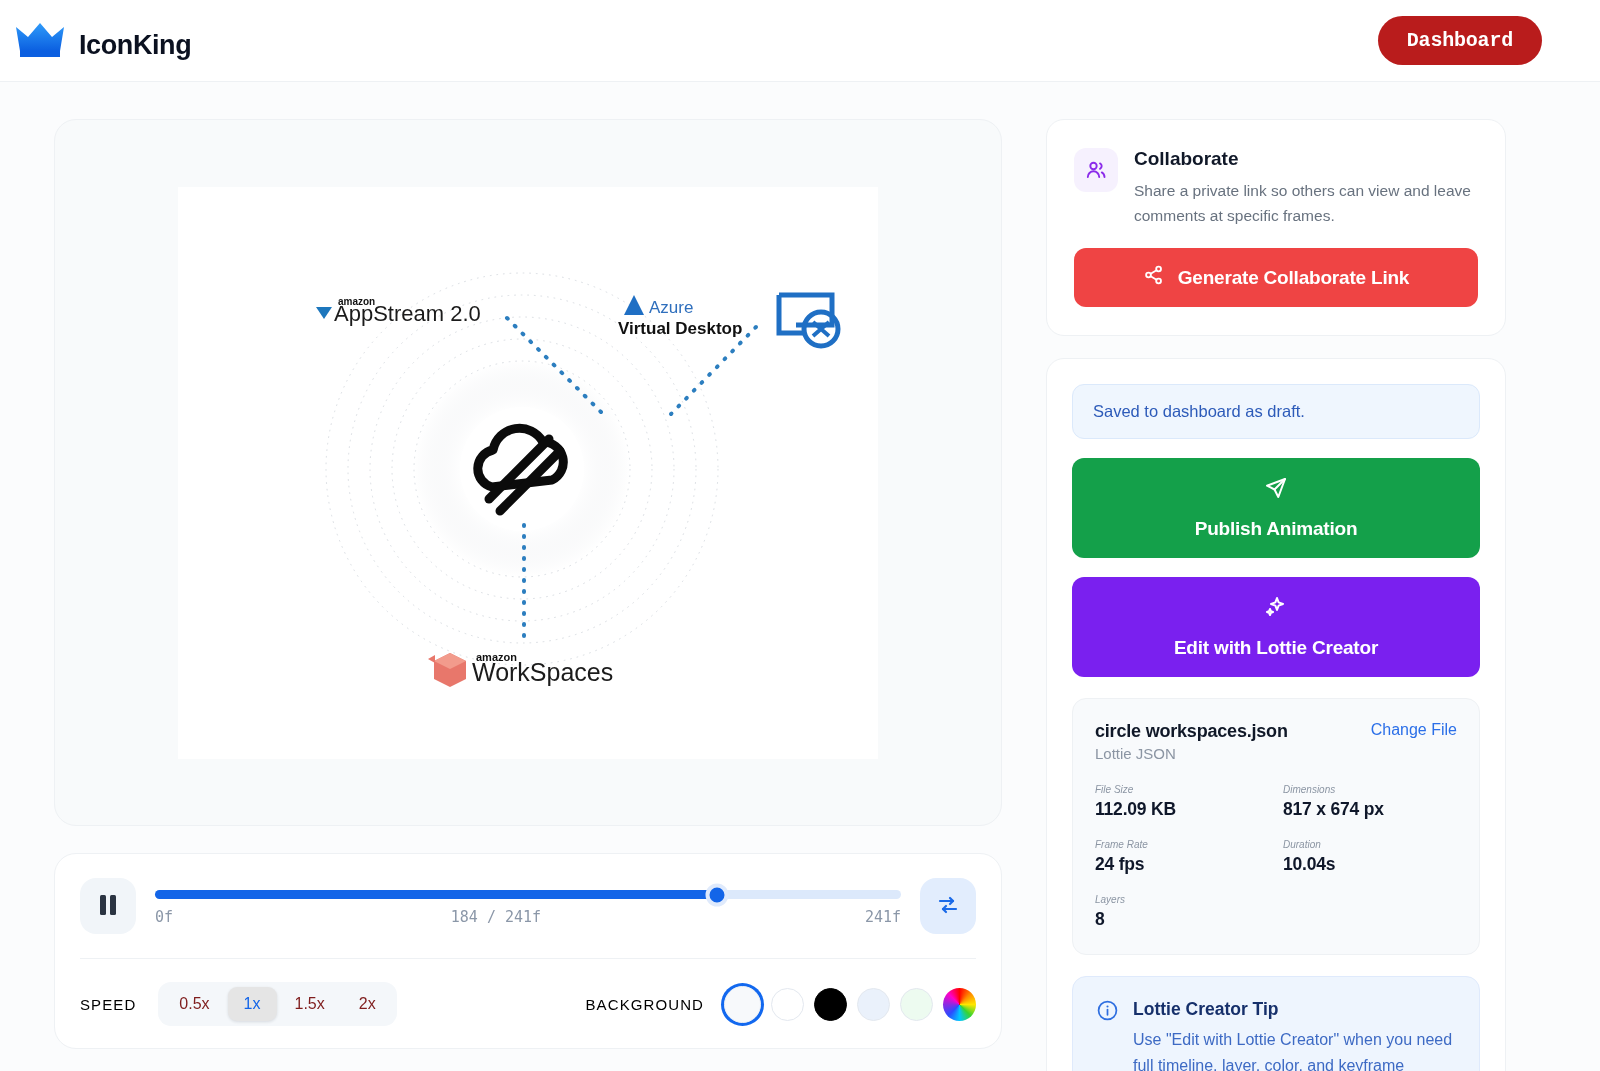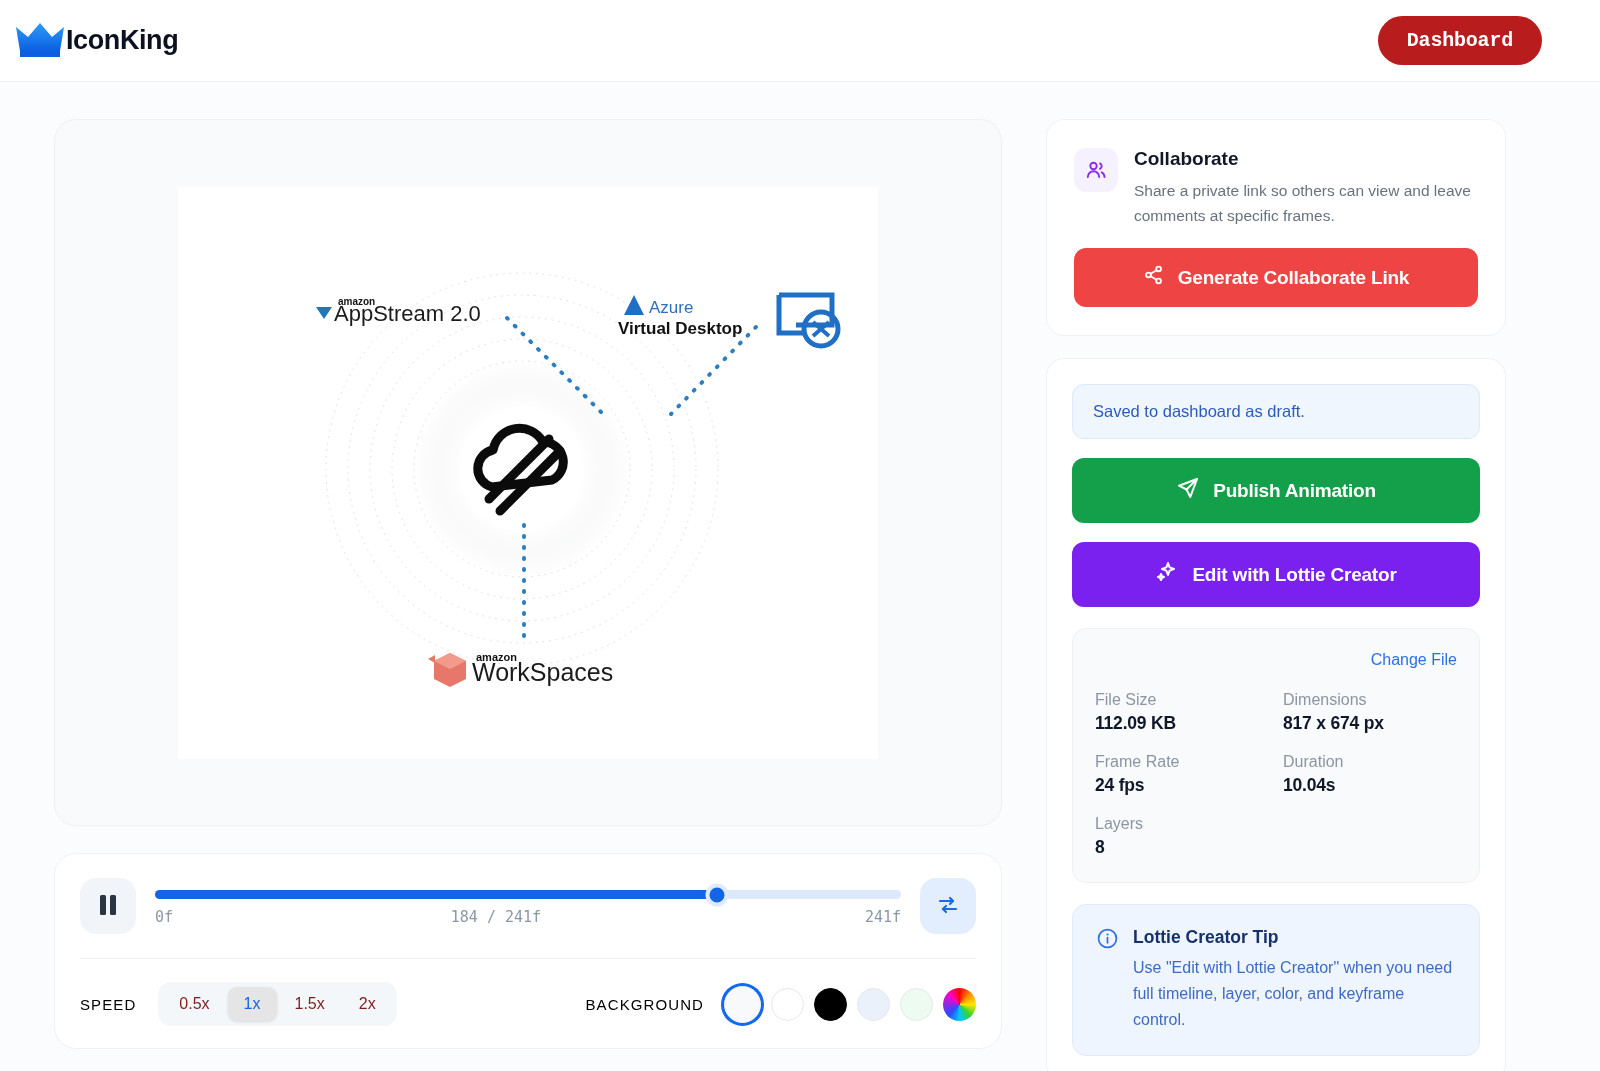--- a/index.html
+++ b/index.html
@@ -16,21 +16,21 @@
   
   .topbar {
     height: 82px;
     background: #ffffff;
     border-bottom: 1px solid #eef1f4;
     display: flex;
     align-items: center;
     padding: 0 58px 0 14px;
     position: relative;
   }
-  .brand { display: flex; align-items: center; }
+  .brand { display: flex; align-items: flex-end; gap: 13px; }
   .crown-icon { width: 52px; height: 40px; display: block; }
   .brand-name {
     font-size: 27px;
     font-weight: bold;
     color: #0b1120;
     letter-spacing: -0.4px;
   }
   .spacer { flex: 1; }
   .dashboard-btn {
     background: #b91c1c;
@@ -233,21 +233,21 @@
 
   .notice {
     background: #eff6fe;
     border: 1px solid #dbe9fb;
     border-radius: 12px;
     padding: 17px 20px;
     font-size: 16.5px;
     color: #2d5bb9;
   }
   .actions-card { padding: 25px 25px; }
-  .actions-card .btn-wide { margin-top: 19px; padding: 18px 10px; }
+  .actions-card .btn-wide { margin-top: 19px; padding: 18px 10px; flex-direction: column; }
 
   .file-card {
     margin-top: 21px;
     background: #f8fafc;
     border: 1px solid #eef1f4;
     border-radius: 14px;
     padding: 22px 22px 24px 22px;
   }
   .file-top { display: flex; align-items: flex-start; }
   .file-name {
@@ -264,21 +264,21 @@
     cursor: pointer;
     white-space: nowrap;
   }
   .meta-grid {
     margin-top: 22px;
     display: grid;
     grid-template-columns: 1fr 1fr;
     row-gap: 19px;
     column-gap: 14px;
   }
-  .meta-k { font-size: 16px; color: #8b95a3; margin-bottom: 4px; }
+  .meta-k { font-size: 10px; color: #8b95a3; margin-bottom: 4px; font-style: italic; }
   .meta-v { font-size: 17.5px; color: #0f172a; font-weight: bold; letter-spacing: -0.2px; }
 
   .tip {
     background: #eef5fe;
     border: 1px solid #dfeafc;
     border-radius: 14px;
     padding: 22px 23px;
     display: flex;
     gap: 14px;
   }
@@ -497,20 +497,24 @@
           <svg width="24" height="24" viewBox="0 0 24 24" fill="none" stroke="#fff" stroke-width="2" stroke-linecap="round" stroke-linejoin="round">
             <path d="M13 3 L14.6 7.4 L19 9 L14.6 10.6 L13 15 L11.4 10.6 L7 9 L11.4 7.4 Z"></path>
             <path d="M6 14 L6.9 16.1 L9 17 L6.9 17.9 L6 20 L5.1 17.9 L3 17 L5.1 16.1 Z"></path>
           </svg>
         </span>
         <span>Edit with Lottie Creator</span>
       </button>
 
       <div class="file-card">
         <div class="file-top">
+          <div>
+            <div class="file-name">circle workspaces.json</div>
+            <div class="file-type">Lottie JSON</div>
+          </div>
           <div class="change-file">Change File</div>
         </div>
 
         <div class="meta-grid">
           <div>
             <div class="meta-k">File Size</div>
             <div class="meta-v">112.09 KB</div>
           </div>
           <div>
             <div class="meta-k">Dimensions</div>

